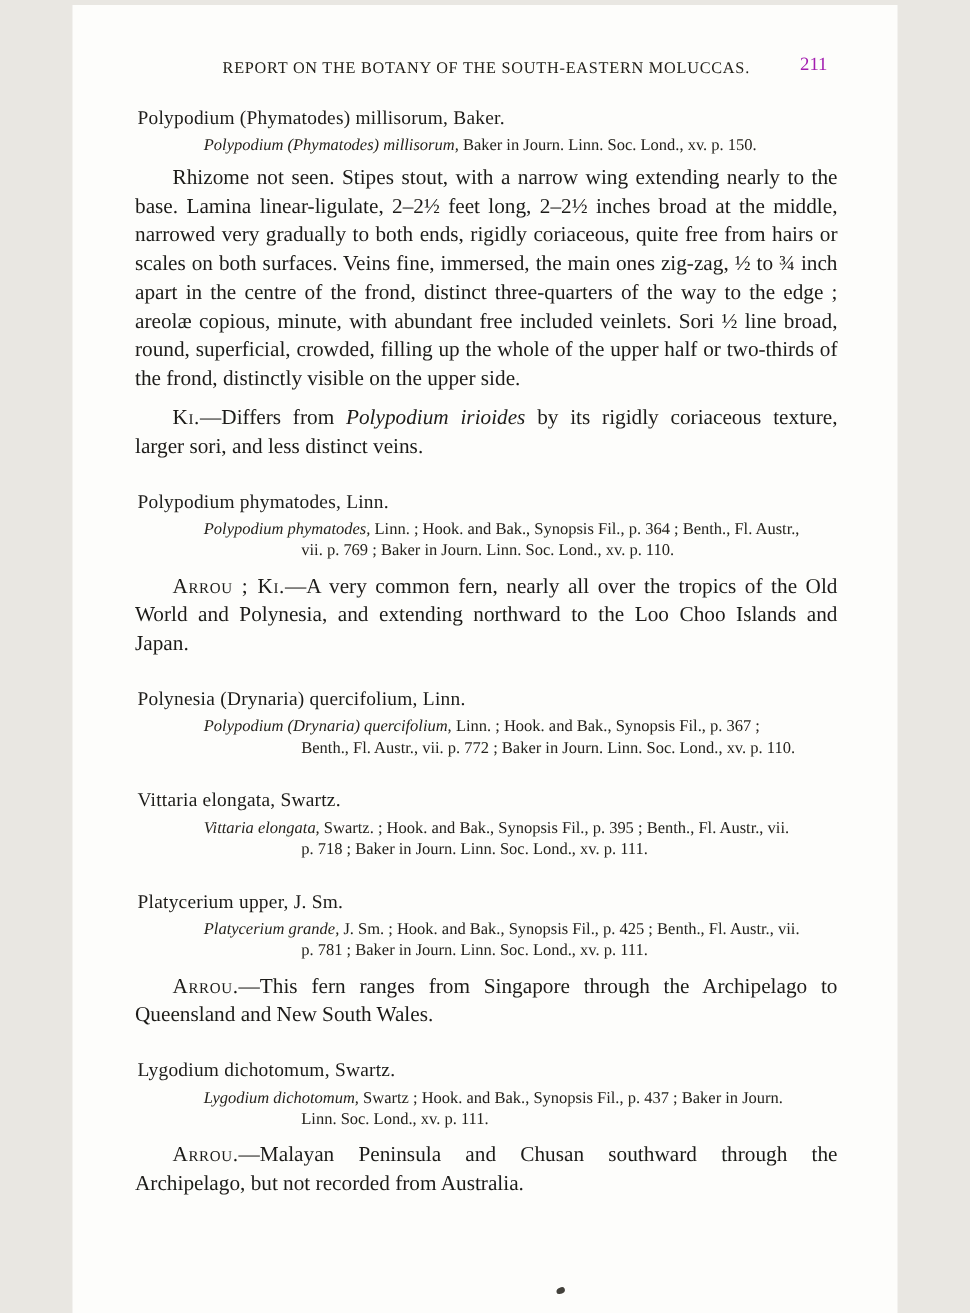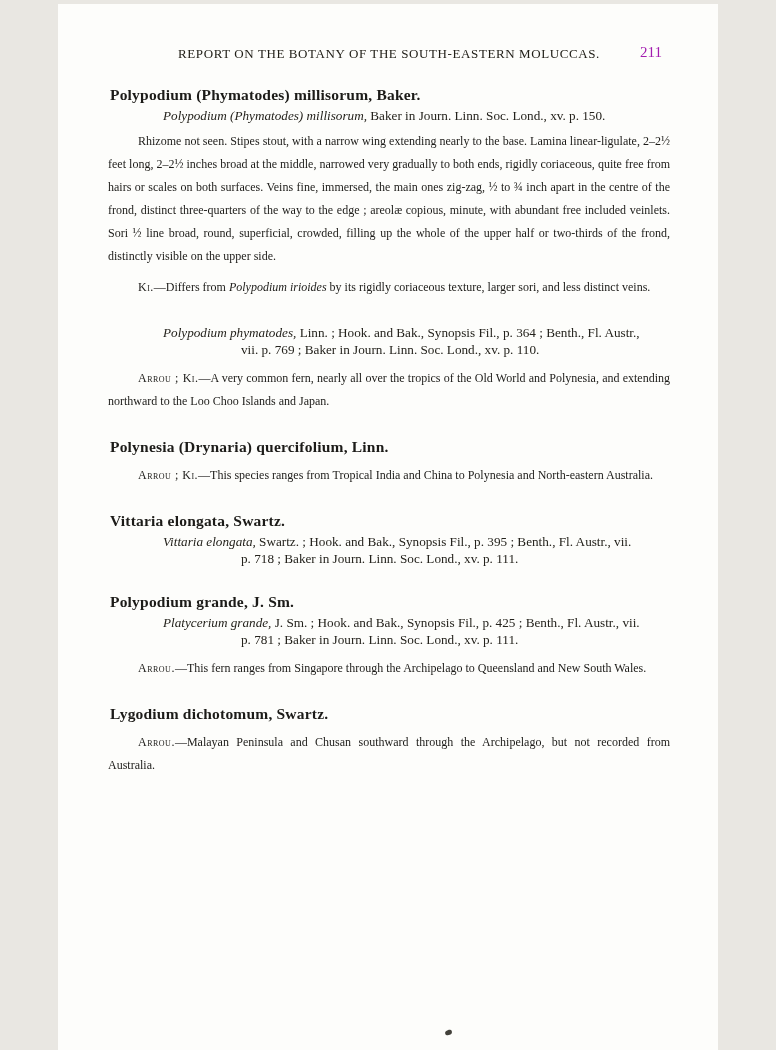--- a/index.html
+++ b/index.html
@@ -35,36 +35,36 @@
     right: 8px;
     top: -2px;
     font-size: 15px;
     color: #a21caf;
   }
   .entry {
     margin-bottom: 25px;
   }
   .species-heading {
     font-size: 15.5px;
-    font-weight: 700;
+    font-weight: 400;
     margin: 0 0 3px 2px;
     letter-spacing: 0.2px;
   }
   .citation {
     margin: 0 26px 5px 0;
     padding-left: 133px;
     text-indent: -78px;
     font-size: 13.2px;
     line-height: 17.5px;
     color: #24221c;
   }
   .citation em { }
   .body-text {
     margin: 0;
-    font-size: 12px;
+    font-size: 17px;
     line-height: 23px;
     text-align: justify;
     text-indent: 30px;
     color: #1c1b18;
   }
   .note { margin-top: 8px; }
   .lead {
     font-variant: small-caps;
     letter-spacing: 0.5px;
   }
@@ -93,42 +93,44 @@
   <main>
 
     <section class="entry">
       <h2 class="species-heading">Polypodium (Phymatodes) millisorum, Baker.</h2>
       <p class="citation"><em>Polypodium (Phymatodes) millisorum,</em><span> Baker in Journ. Linn. Soc. Lond., xv. p. 150.</span></p>
       <p class="body-text">Rhizome not seen.  Stipes stout, with a narrow wing extending nearly to the base. Lamina linear-ligulate, 2–2½ feet long, 2–2½ inches broad at the middle, narrowed very gradually to both ends, rigidly coriaceous, quite free from hairs or scales on both surfaces. Veins fine, immersed, the main ones zig-zag, ½ to ¾ inch apart in the centre of the frond, distinct three-quarters of the way to the edge ; areolæ copious, minute, with abundant free included veinlets.  Sori ½ line broad, round, superficial, crowded, filling up the whole of the upper half or two-thirds of the frond, distinctly visible on the upper side.</p>
       <p class="body-text note"><span class="lead">Ki.</span><span>—Differs from </span><em>Polypodium irioides</em><span> by its rigidly coriaceous texture, larger sori, and less distinct veins.</span></p>
     </section>
 
     <section class="entry">
+      <h2 class="species-heading">Polypodium phymatodes, Linn.</h2>
       <p class="citation"><em>Polypodium phymatodes,</em><span> Linn. ; Hook. and Bak., Synopsis Fil., p. 364 ; Benth., Fl. Austr., vii. p. 769 ; Baker in Journ. Linn. Soc. Lond., xv. p. 110.</span></p>
       <p class="body-text note"><span class="lead">Arrou ; Ki.</span><span>—A very common fern, nearly all over the tropics of the Old World and Polynesia, and extending northward to the Loo Choo Islands and Japan.</span></p>
     </section>
 
     <section class="entry">
       <h2 class="species-heading">Polynesia (Drynaria) quercifolium, Linn.</h2>
-      <p class="body-text note"><span class="lead">Arrou ; Ki.</span><span>—This species ranges from Tropical India and China to Polynesia and North-eastern Australia.</span></p>
+      <p class="citation"><em>Polypodium (Drynaria) quercifolium,</em><span> Linn. ; Hook. and Bak., Synopsis Fil., p. 367 ; Benth., Fl. Austr., vii. p. 772 ; Baker in Journ. Linn. Soc. Lond., xv. p. 110.</span></p>
     </section>
 
     <section class="entry">
       <h2 class="species-heading">Vittaria elongata, Swartz.</h2>
       <p class="citation"><em>Vittaria elongata,</em><span> Swartz. ; Hook. and Bak., Synopsis Fil., p. 395 ; Benth., Fl. Austr., vii. p. 718 ; Baker in Journ. Linn. Soc. Lond., xv. p. 111.</span></p>
     </section>
 
     <section class="entry">
-      <h2 class="species-heading">Polypodium grande, J. Sm.</h2>
+      <h2 class="species-heading">Platycerium upper, J. Sm.</h2>
       <p class="citation"><em>Platycerium grande,</em><span> J. Sm. ; Hook. and Bak., Synopsis Fil., p. 425 ; Benth., Fl. Austr., vii. p. 781 ; Baker in Journ. Linn. Soc. Lond., xv. p. 111.</span></p>
       <p class="body-text note"><span class="lead">Arrou.</span><span>—This fern ranges from Singapore through the Archipelago to Queensland and New South Wales.</span></p>
     </section>
 
     <section class="entry">
       <h2 class="species-heading">Lygodium dichotomum, Swartz.</h2>
+      <p class="citation"><em>Lygodium dichotomum,</em><span> Swartz ; Hook. and Bak., Synopsis Fil., p. 437 ; Baker in Journ. Linn. Soc. Lond., xv. p. 111.</span></p>
       <p class="body-text note"><span class="lead">Arrou.</span><span>—Malayan Peninsula and Chusan southward through the Archipelago, but not recorded from Australia.</span></p>
     </section>
 
   </main>
 
   <div class="speck"></div>
 
 </div>
 
 </body></html>

